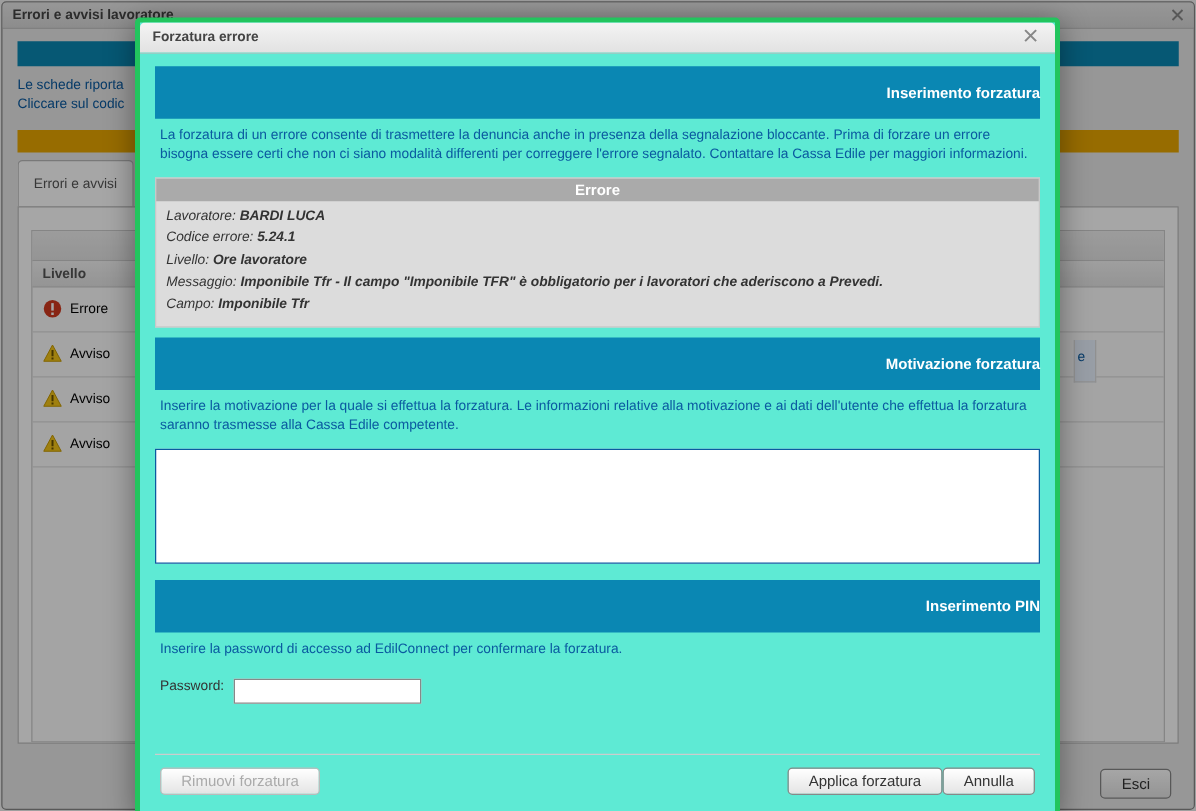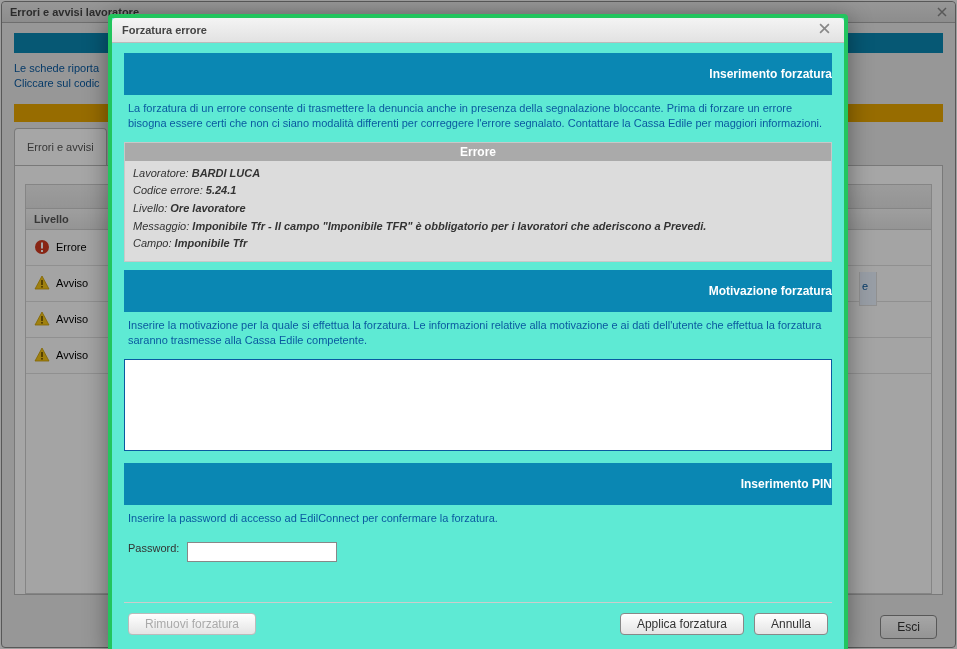--- a/index.html
+++ b/index.html
@@ -85,21 +85,21 @@
   }
   .modal-footer {
     border-top: 1px solid #ccc; padding: 10px 4px 0; display: flex;
     justify-content: space-between; align-items: flex-end;
   }
   .btn {
     padding: 3px 16px; border: 1px solid #888; border-radius: 4px;
     background: linear-gradient(#fff,#e4e4e4); color: #333; font-size: 12px;
   }
   .btn[disabled] { color: #aaa; border-color: #bbb; }
-  .btn-group-right { display: flex; gap: 10px; }
+  .btn-group-right { display: flex; }
 </style>
 </head>
 <body>
 
 <div class="bg-window">
   <div class="bg-titlebar">
     <span>Errori e avvisi lavoratore</span>
     <span class="bolt">
       <svg viewBox="0 0 10 10">
           <path d="M1 1 L9 9 M9 1 L1 9" stroke="#888" stroke-width="1.5" fill="none"></path>

